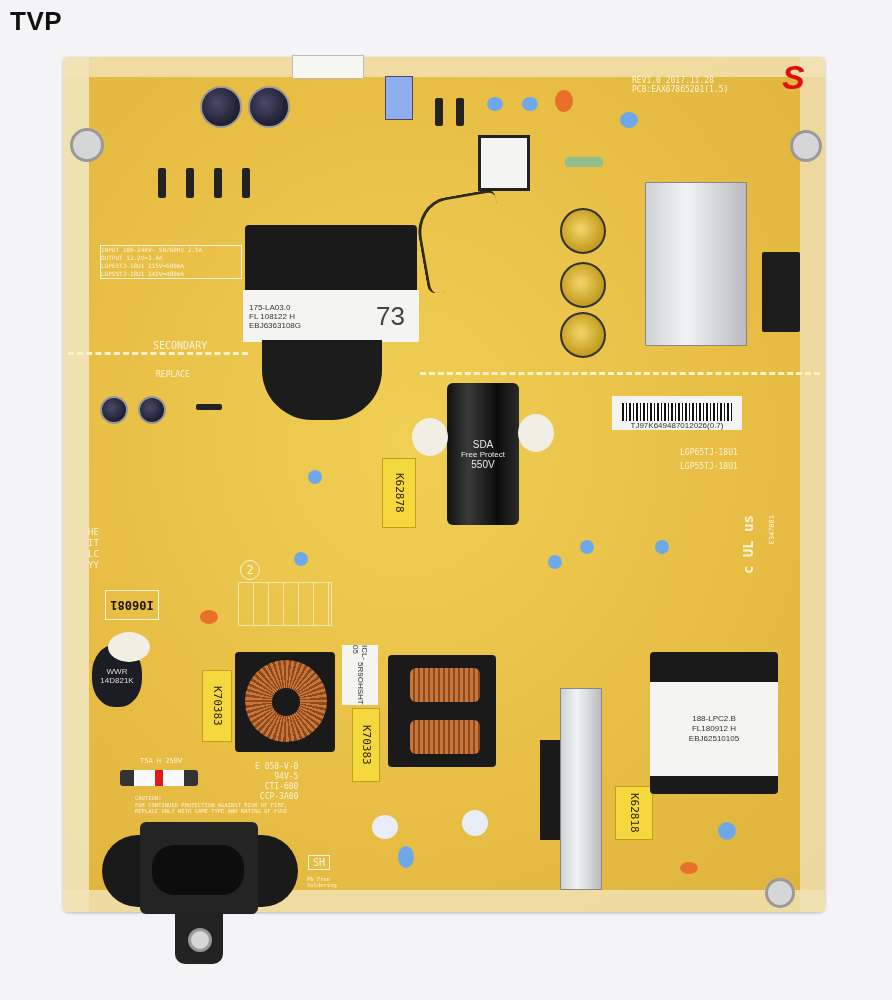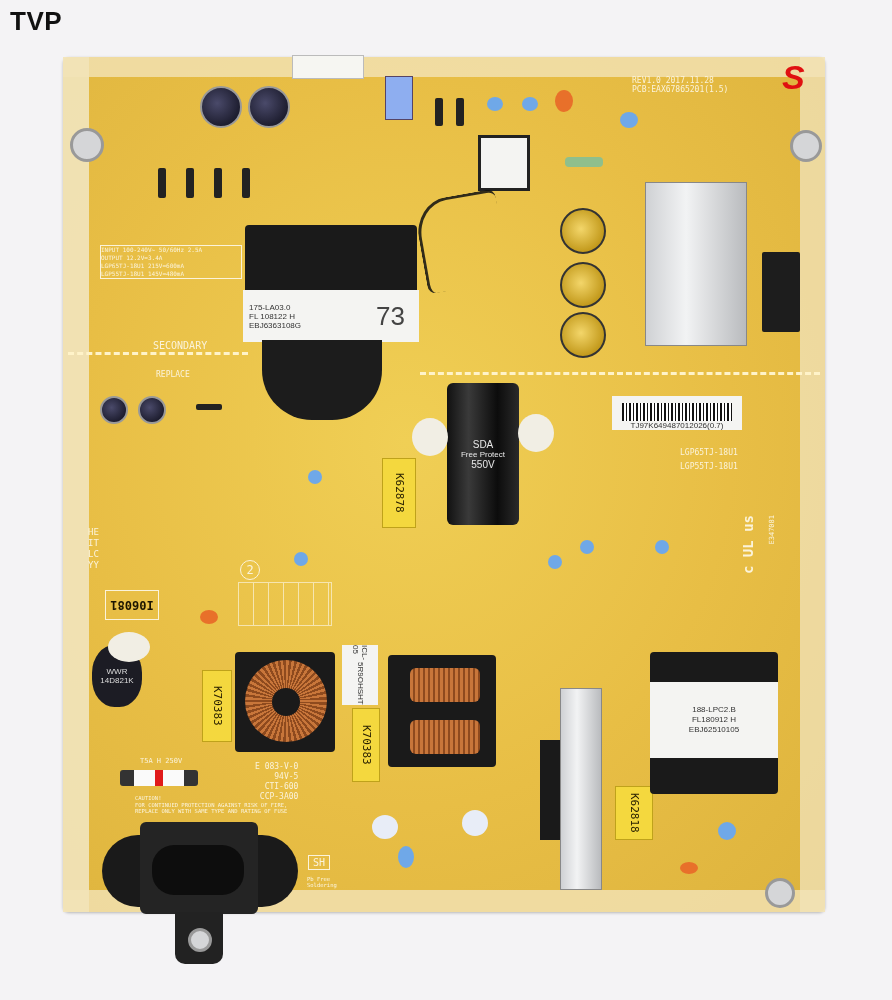--- a/index.html
+++ b/index.html
@@ -161,37 +161,37 @@
 <div class="abs" style="left:272px;top:688px;width:28px;height:28px;border-radius:50%;background:#1a1a1a;"></div>
 
 <div class="abs" style="left:388px;top:655px;width:108px;height:112px;background:#1a1a1a;border-radius:4px;"></div>
 <div class="abs" style="left:410px;top:668px;width:70px;height:34px;background:repeating-linear-gradient(90deg,#c8763a 0 3px,#8e4a1e 3px 5px);border-radius:6px;"></div>
 <div class="abs" style="left:410px;top:720px;width:70px;height:34px;background:repeating-linear-gradient(90deg,#c8763a 0 3px,#8e4a1e 3px 5px);border-radius:6px;"></div>
 
 <div class="abs heatsink" style="left:560px;top:688px;width:40px;height:200px;"></div>
 <div class="abs" style="left:540px;top:740px;width:20px;height:100px;background:#1a1a1a;"></div>
 
 <div class="abs" style="left:650px;top:652px;width:128px;height:142px;background:#1a1a1a;border-radius:4px;"></div>
-<div class="abs white-label" style="left:650px;top:682px;width:128px;height:76px;font-size:8px;line-height:10px;display:flex;flex-direction:column;align-items:center;justify-content:center;">
+<div class="abs white-label" style="left:650px;top:682px;width:128px;height:94px;font-size:8px;line-height:10px;display:flex;flex-direction:column;align-items:center;justify-content:center;">
   <div>188-LPC2.B</div>
   <div>FL180912 H</div>
   <div>EBJ62510105</div>
 </div>
 
 <div class="abs silk" style="left:140px;top:757px;font-size:7px;">T5A H 250V</div>
 <div class="abs" style="left:120px;top:770px;width:78px;height:16px;background:linear-gradient(90deg,#333 0 18%,#fafafa 18% 45%,#e01a1a 45% 55%,#fafafa 55% 82%,#333 82%);border-radius:3px;"></div>
 
 <div class="abs silk" style="left:135px;top:795px;font-size:5.5px;line-height:6.5px;">
   <div>CAUTION!</div>
   <div>FOR CONTINUED PROTECTION AGAINST RISK OF FIRE,</div>
   <div>REPLACE ONLY WITH SAME TYPE AND RATING OF FUSE</div>
 </div>
 
 <div class="abs silk" style="left:255px;top:762px;font-size:8px;line-height:10px;text-align:right;">
-  <div>E 083-V-0</div>
+  <div>E 058-V-0</div>
   <div>94V-5</div>
   <div>CTI-600</div>
   <div>CCP-3A00</div>
 </div>
 
 <div class="abs" style="left:372px;top:815px;width:26px;height:24px;background:#e8edf7;border-radius:50%;"></div>
 <div class="abs" style="left:462px;top:810px;width:26px;height:26px;background:#e8edf7;border-radius:50%;"></div>
 <div class="abs blue-cap" style="left:398px;top:846px;width:16px;height:22px;"></div>
 <div class="abs blue-cap" style="left:718px;top:822px;width:18px;height:18px;"></div>
 <div class="abs blue-cap" style="left:548px;top:555px;width:14px;height:14px;"></div>

